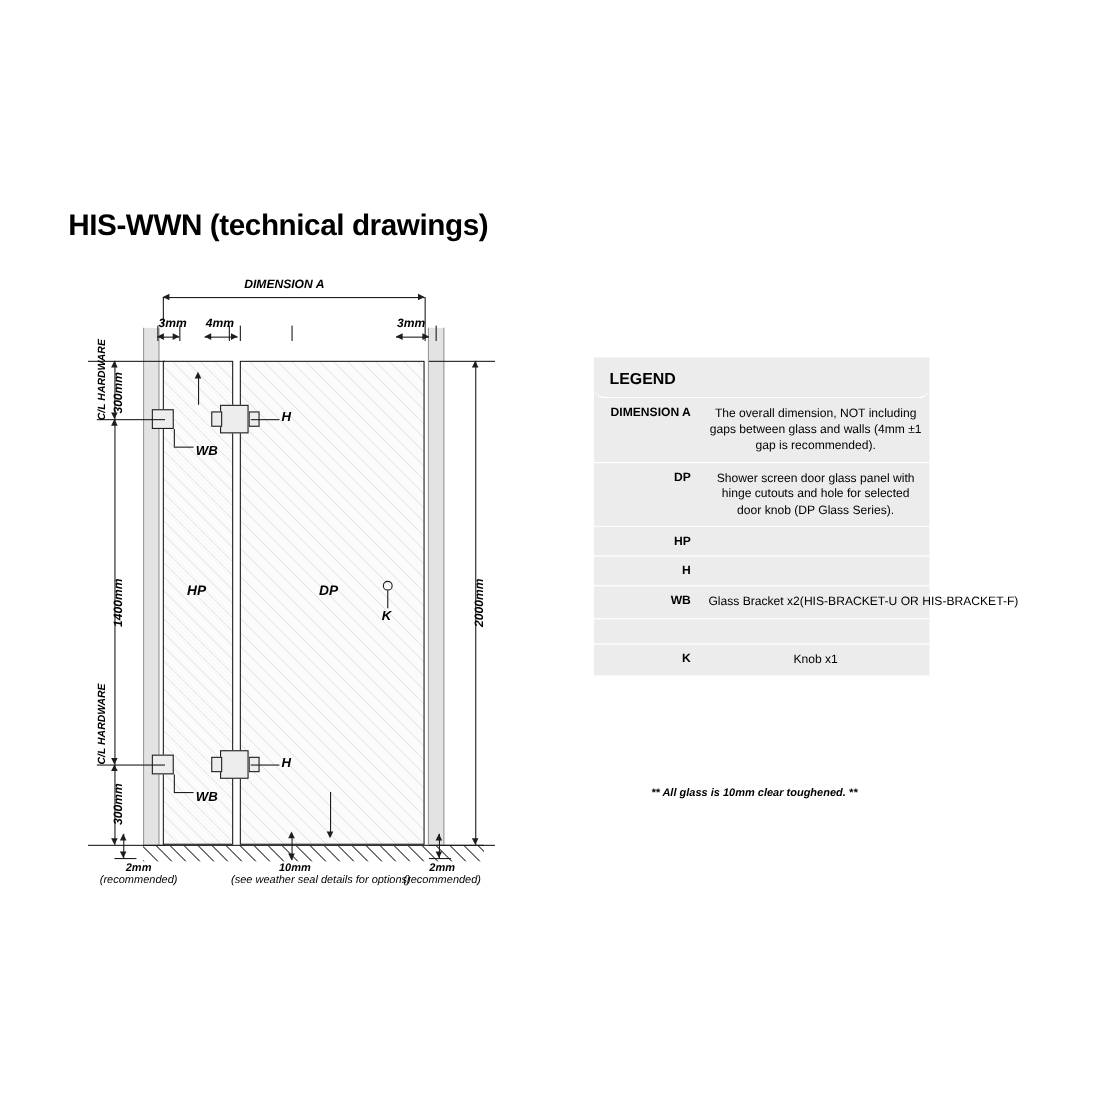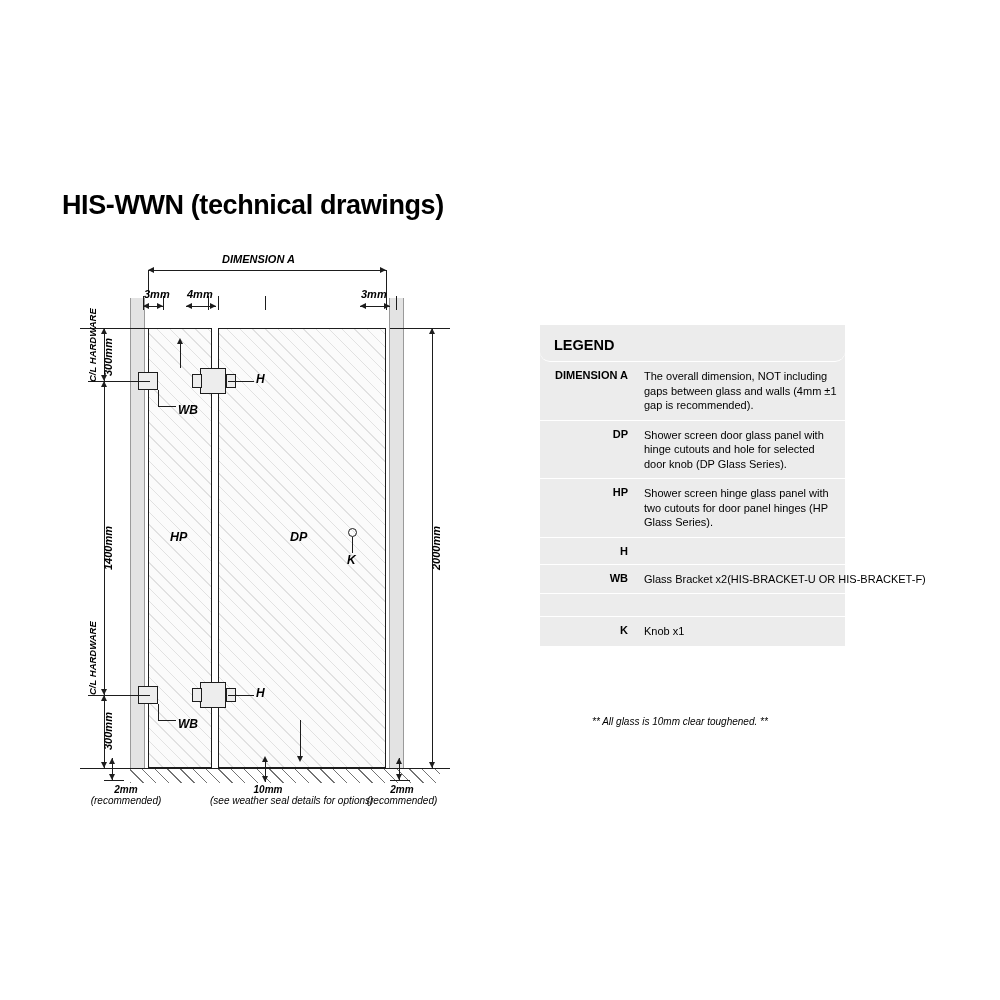--- a/index.html
+++ b/index.html
@@ -279,20 +279,21 @@
     font-weight: bold;
     box-sizing: border-box;
   }
   .lg-val {
     flex: 1 1 auto;
     padding: 7px 6px 7px 8px;
     font-size: 11px;
     line-height: 1.32;
     box-sizing: border-box;
     white-space: pre-line;
+    text-align: center;
   }
   .lg-val.nowrap { white-space: nowrap; }
   .legend-spacer { height: 22px; border-bottom: 1px solid #ffffff; }
   .legend-note {
     padding: 10px 10px 10px 52px;
     font-size: 10px;
     font-style: italic;
   }
 </style>
 </head>
@@ -439,33 +440,32 @@
     <div class="lg-val">The overall dimension, NOT including gaps between glass and walls (4mm ±1 gap is recommended).</div>
   </div>
 
   <div class="legend-row">
     <div class="lg-key">DP</div>
     <div class="lg-val">Shower screen door glass panel with hinge cutouts and hole for selected door knob (DP Glass Series).</div>
   </div>
 
   <div class="legend-row">
     <div class="lg-key">HP</div>
-    <div class="lg-val">Shower screen hinge glass panel with two cutouts for door panel hinges (HP Glass Series).</div>
   </div>
 
   <div class="legend-row">
     <div class="lg-key">H</div>
   </div>
 
   <div class="legend-row">
     <div class="lg-key">WB</div>
     <div class="lg-val nowrap">Glass Bracket x2(HIS-BRACKET-U OR HIS-BRACKET-F)</div>
   </div>
 
   <div class="legend-spacer"></div>
 
   <div class="legend-row">
     <div class="lg-key">K</div>
     <div class="lg-val">Knob x1</div>
   </div>
 </div>
 
-<div class="legend-note" style="position:absolute; left:540px; top:706px; width:305px;">** All glass is 10mm clear toughened. **</div>
+<div class="legend-note" style="position:absolute; left:540px; top:706px; width:305px;font-weight:bold;">** All glass is 10mm clear toughened. **</div>
 
 </body></html>

